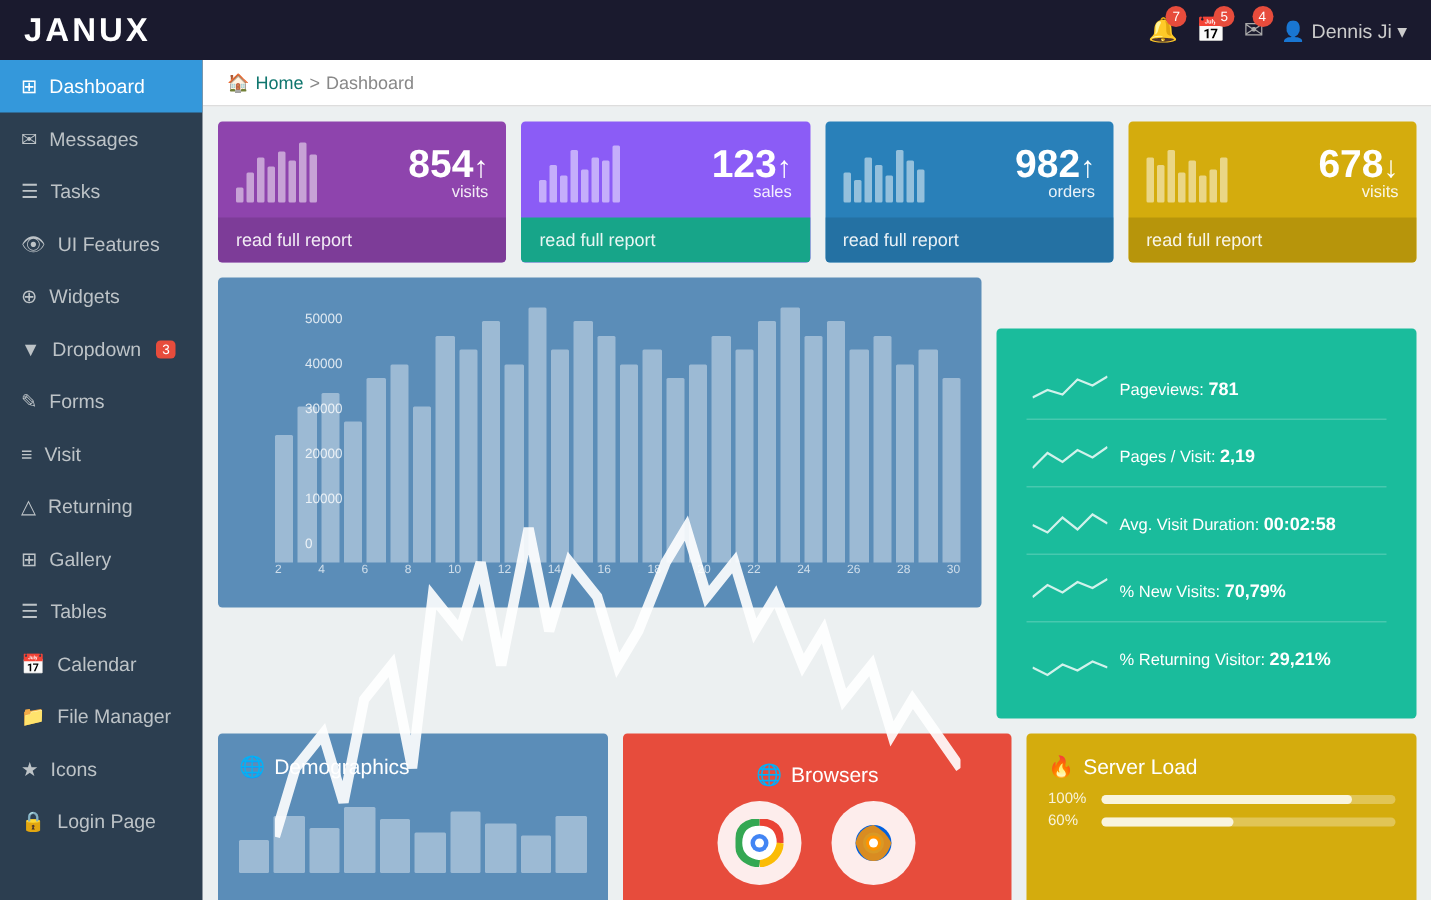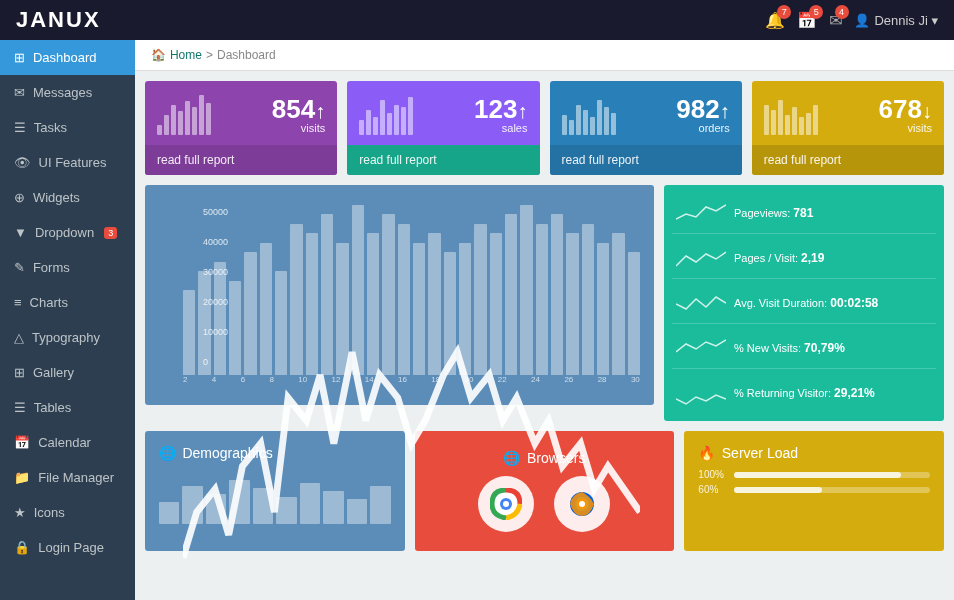--- a/index.html
+++ b/index.html
@@ -210,24 +210,25 @@
     }
     .chart-x-label {
       font-size: 8px;
       color: rgba(255,255,255,0.7);
     }
 
     
     .stats-panel {
       background: #1abc9c;
       border-radius: 3px;
-      padding: 8px;
+      padding: 20px;
       display: flex;
       flex-direction: column;
       gap: 4px;
+      margin-top: 34px;
     }
     .stats-row {
       display: flex;
       align-items: center;
       gap: 8px;
       padding: 6px 4px;
       border-bottom: 1px solid rgba(255,255,255,0.2);
     }
     .stats-row:last-child { border-bottom: none; }
     .stats-mini-chart {
@@ -394,25 +395,25 @@
       <span class="icon">▼</span>
       <span>Dropdown</span>
       <span class="sidebar-badge">3</span>
     </div>
     <div class="sidebar-item">
       <span class="icon">✎</span>
       <span>Forms</span>
     </div>
     <div class="sidebar-item">
       <span class="icon">≡</span>
-      <span>Charts</span>
+      <span>Visit</span>
     </div>
     <div class="sidebar-item">
       <span class="icon">△</span>
-      <span>Typography</span>
+      <span>Returning</span>
     </div>
     <div class="sidebar-item">
       <span class="icon">⊞</span>
       <span>Gallery</span>
     </div>
     <div class="sidebar-item">
       <span class="icon">☰</span>
       <span>Tables</span>
     </div>
     <div class="sidebar-item">

